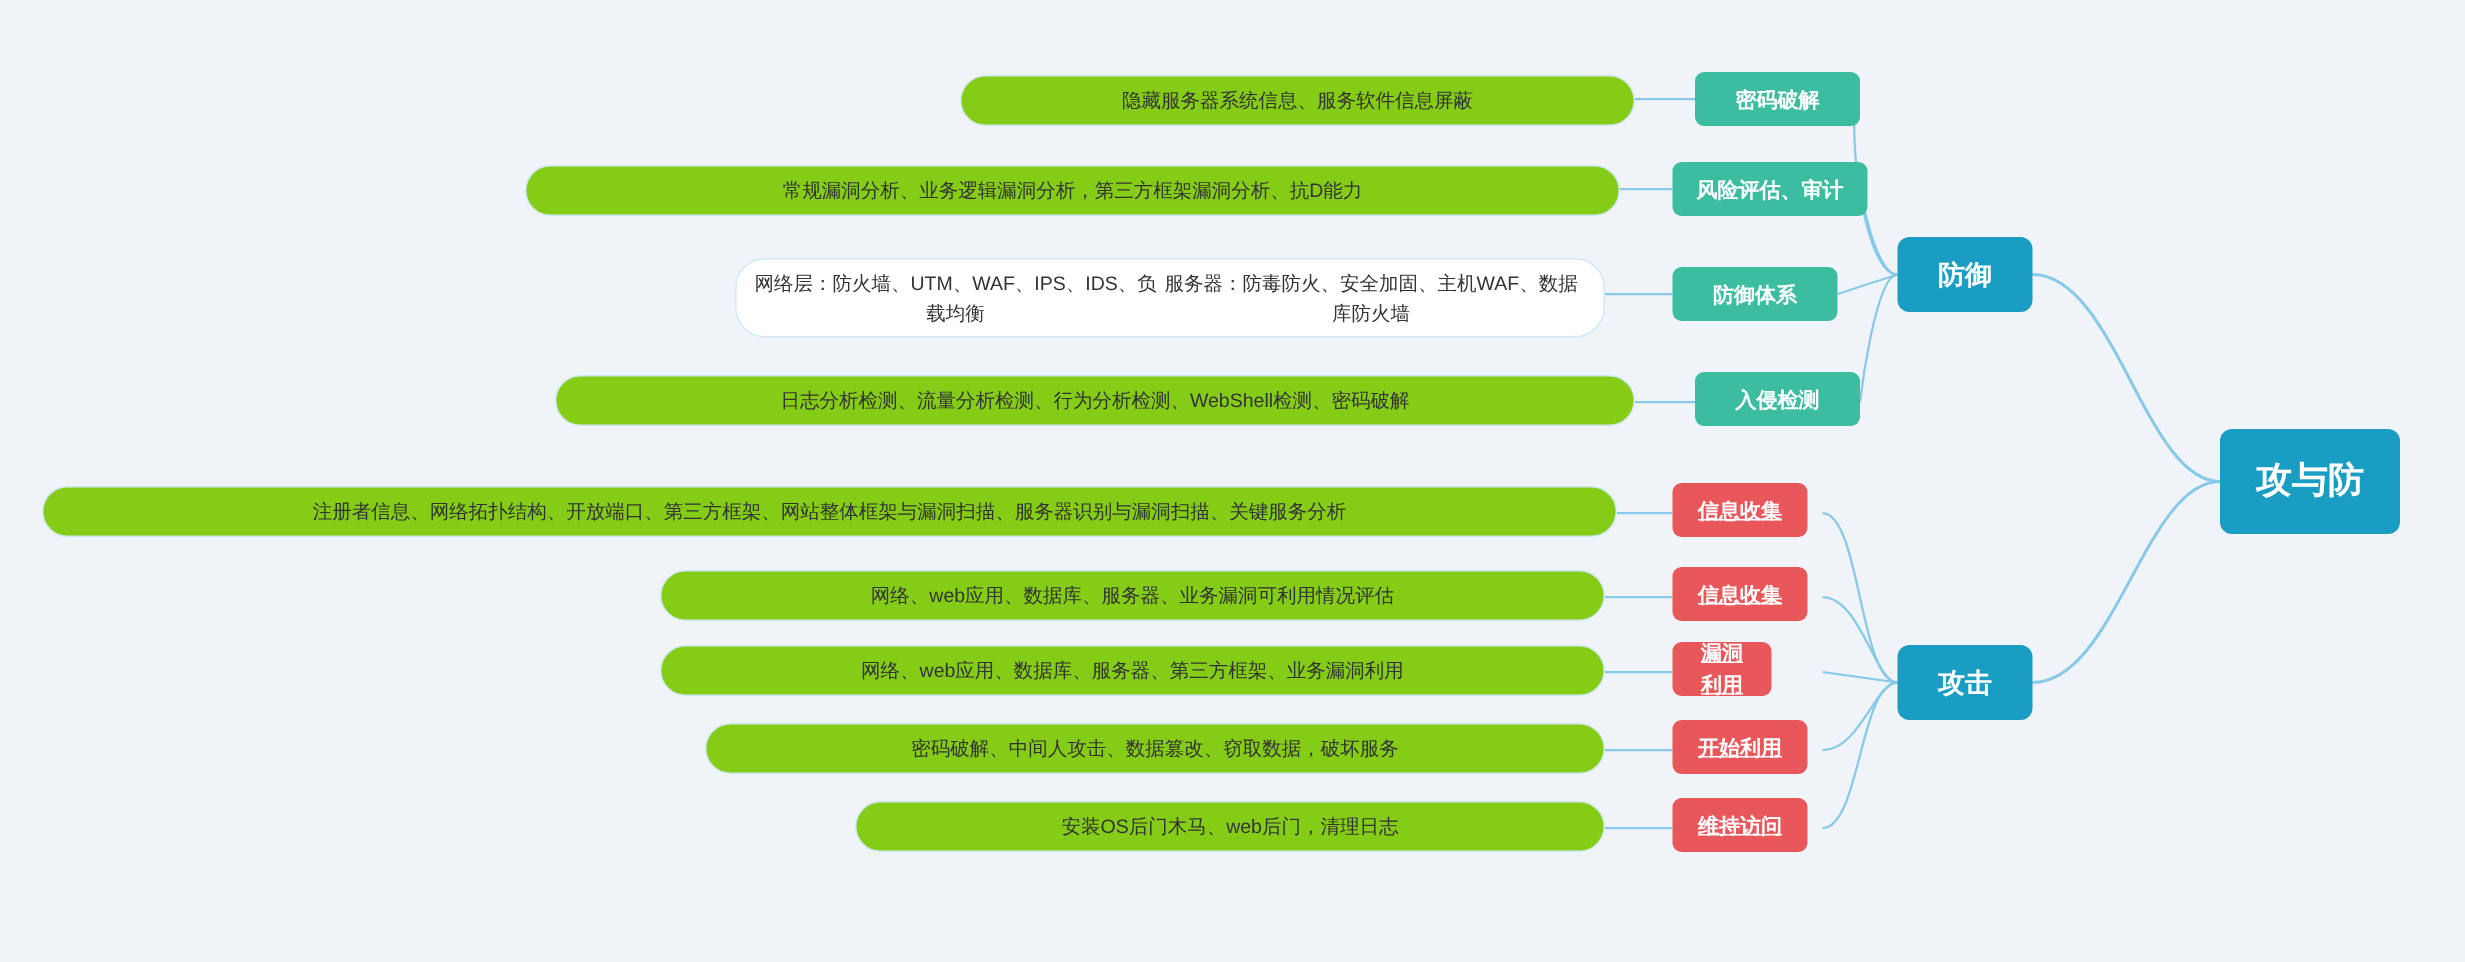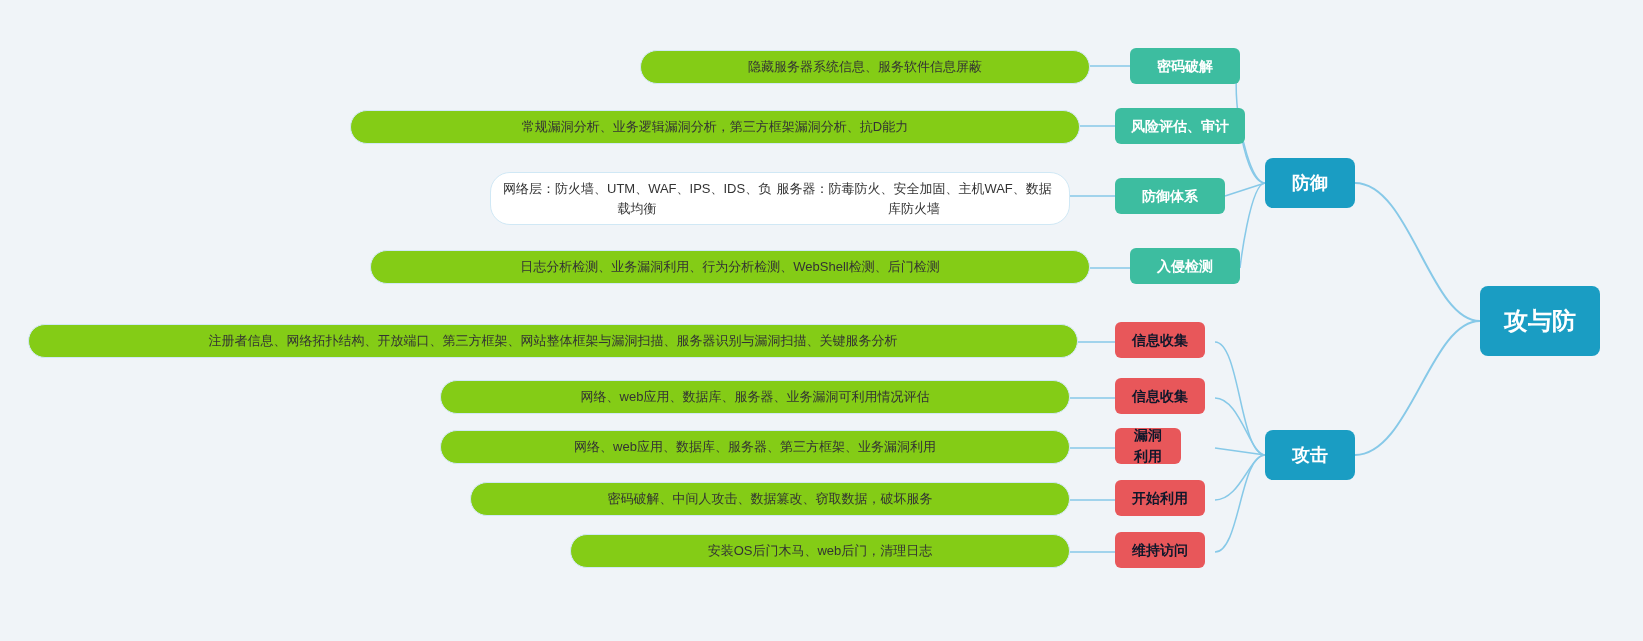--- a/index.html
+++ b/index.html
@@ -74,26 +74,27 @@
       color: #fff;
       font-size: 14px;
       font-weight: bold;
       border-radius: 6px;
       width: 110px;
       height: 36px;
     }
     
     .tag-red {
       background: #e8575a;
-      color: #0f172a;
+      color: #ffffff;
       font-size: 14px;
       font-weight: bold;
       border-radius: 6px;
       width: 90px;
       height: 36px;
+      text-decoration: underline;
     }
     
     .desc-box {
       background: #84cc16;
       border: 1px solid #d0e8f5;
       border-radius: 20px;
       color: #333;
       font-size: 13px;
       padding: 6px 16px;
       white-space: nowrap;
@@ -249,21 +250,21 @@
   </div>
   <div class="node desc-box-multi desc-fangyu-tixi" style="position:absolute;top:172px;left:490px;width:580px;padding:6px 12px;">
     <div>网络层：防火墙、UTM、WAF、IPS、IDS、负载均衡</div>
     <div>服务器：防毒防火、安全加固、主机WAF、数据库防火墙</div>
   </div>
 
   <div class="node tag-green tag-ruqin">
     <span>入侵检测</span>
   </div>
   <div class="node desc-box desc-ruqin">
-    <span>日志分析检测、业务漏洞利用、行为分析检测、WebShell检测、后门检测</span>
+    <span>日志分析检测、流量分析检测、行为分析检测、WebShell检测、密码破解</span>
   </div>
 
   <div class="node tag-red tag-xinxi-shouji" style="width:90px;height:36px;">
     <span>信息收集</span>
   </div>
   <div class="node desc-box desc-xinxi-shouji">
     <span>注册者信息、网络拓扑结构、开放端口、第三方框架、网站整体框架与漏洞扫描、服务器识别与漏洞扫描、关键服务分析</span>
   </div>
 
   <div class="node tag-red tag-loudong-pingu" style="width:90px;height:36px;">

